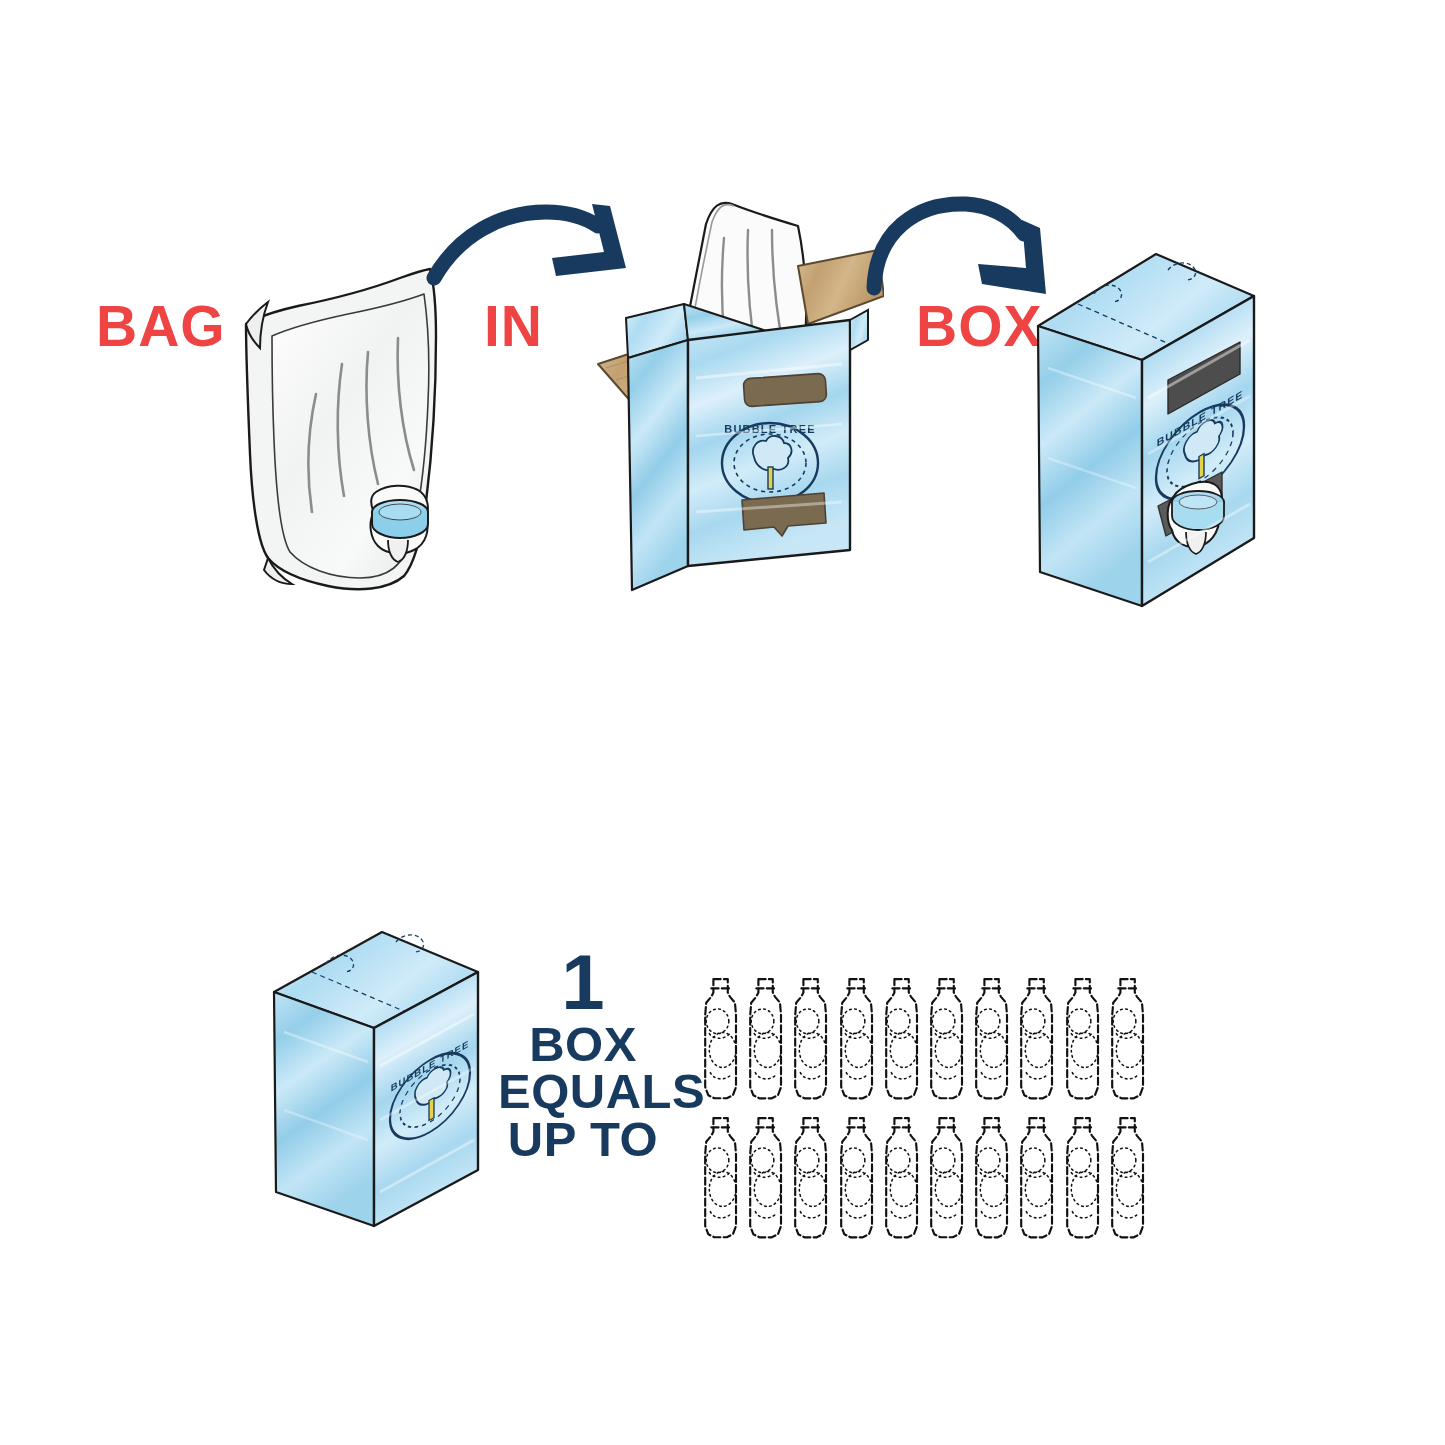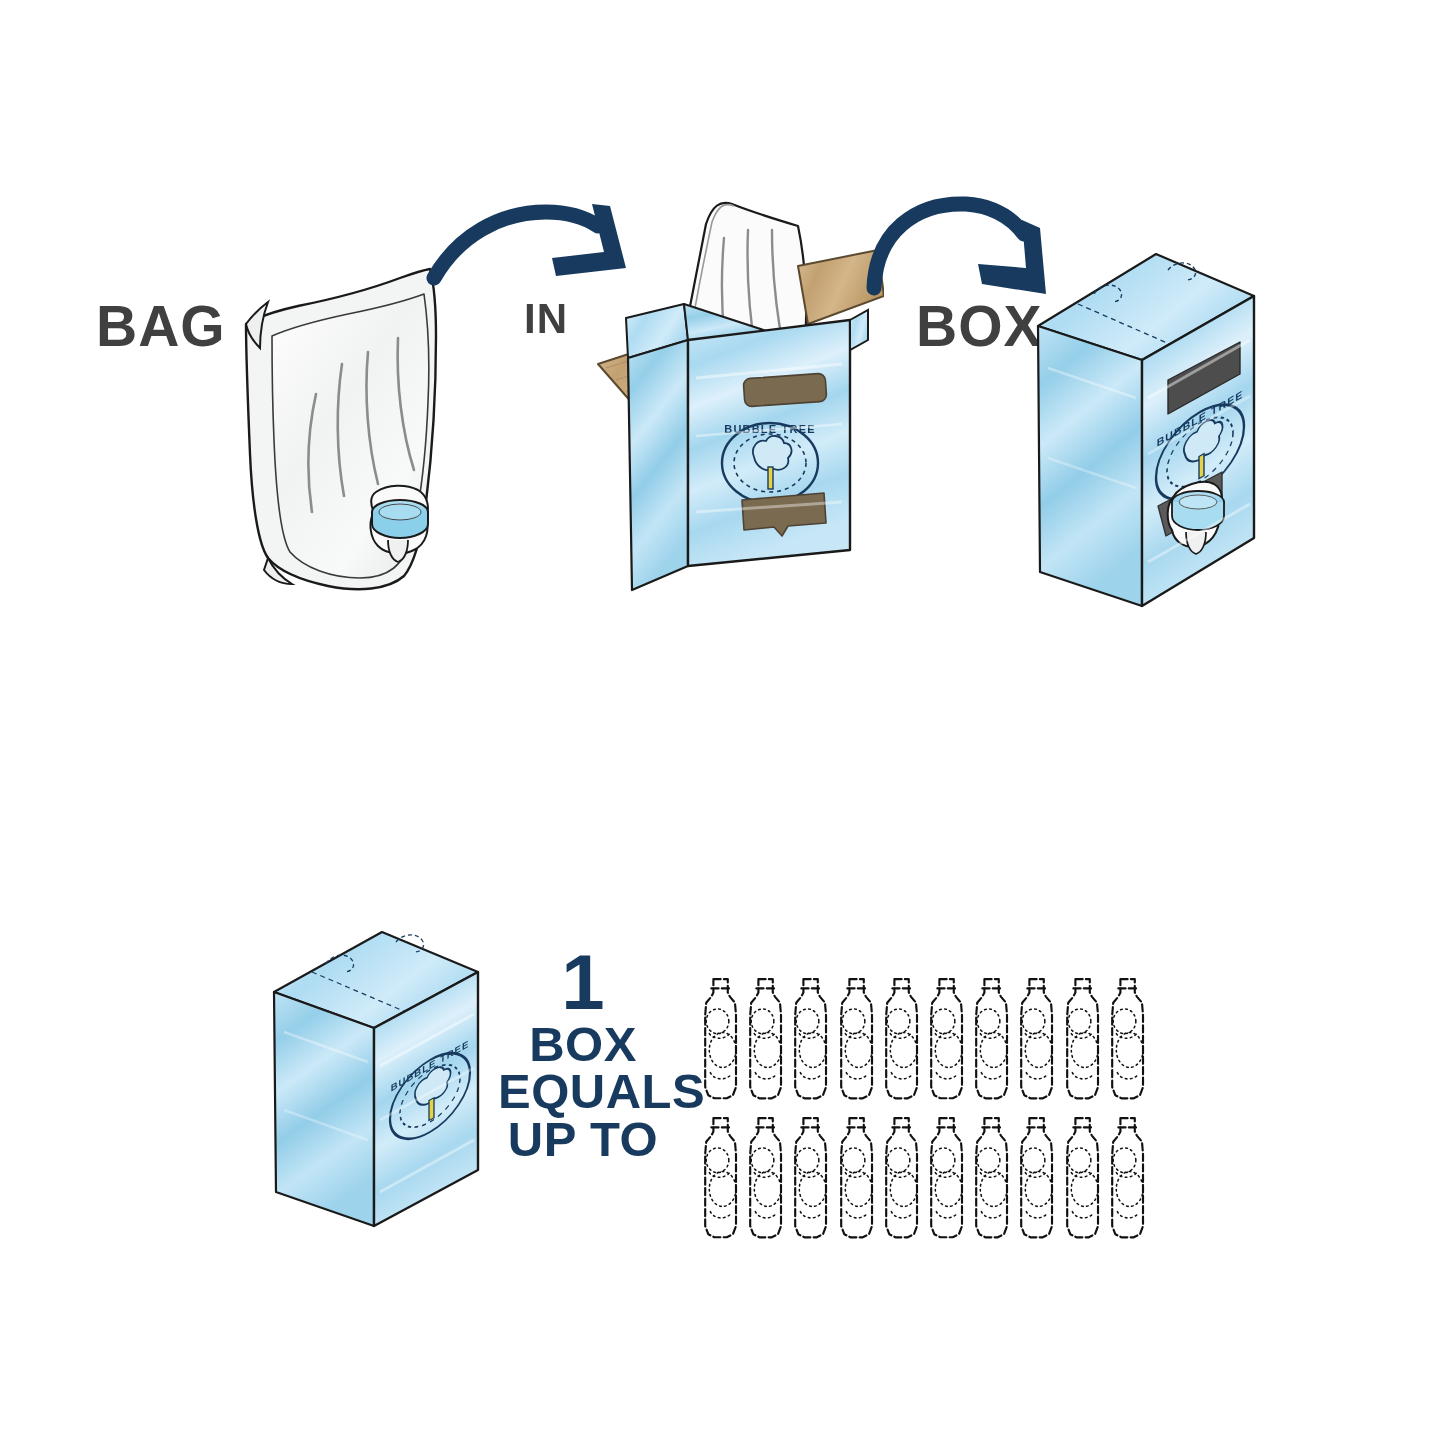--- a/index.html
+++ b/index.html
@@ -14,30 +14,30 @@
     position: relative;
     width: 1445px;
     height: 1445px;
     background: #ffffff;
     overflow: hidden;
   }
 
   
   .word {
     position: absolute;
-    color: #404040;
+    color: #ef4444;
     font-family: "Liberation Sans", sans-serif;
     font-weight: bold;
     letter-spacing: 1px;
     line-height: 1;
     white-space: nowrap;
     user-select: none;
   }
   #word-bag { left: 96px;  top: 298px; font-size: 57px; }
-  #word-in  { left: 484px; top: 298px; font-size: 42px; margin-left: 40px; }
+  #word-in  { left: 484px; top: 298px; font-size: 57px; }
   #word-box { left: 916px; top: 298px; font-size: 57px; }
 
   
   #equals-block {
     position: absolute;
     left: 498px;
     top: 945px;
     width: 170px;
     text-align: center;
     color: #173a5e;

